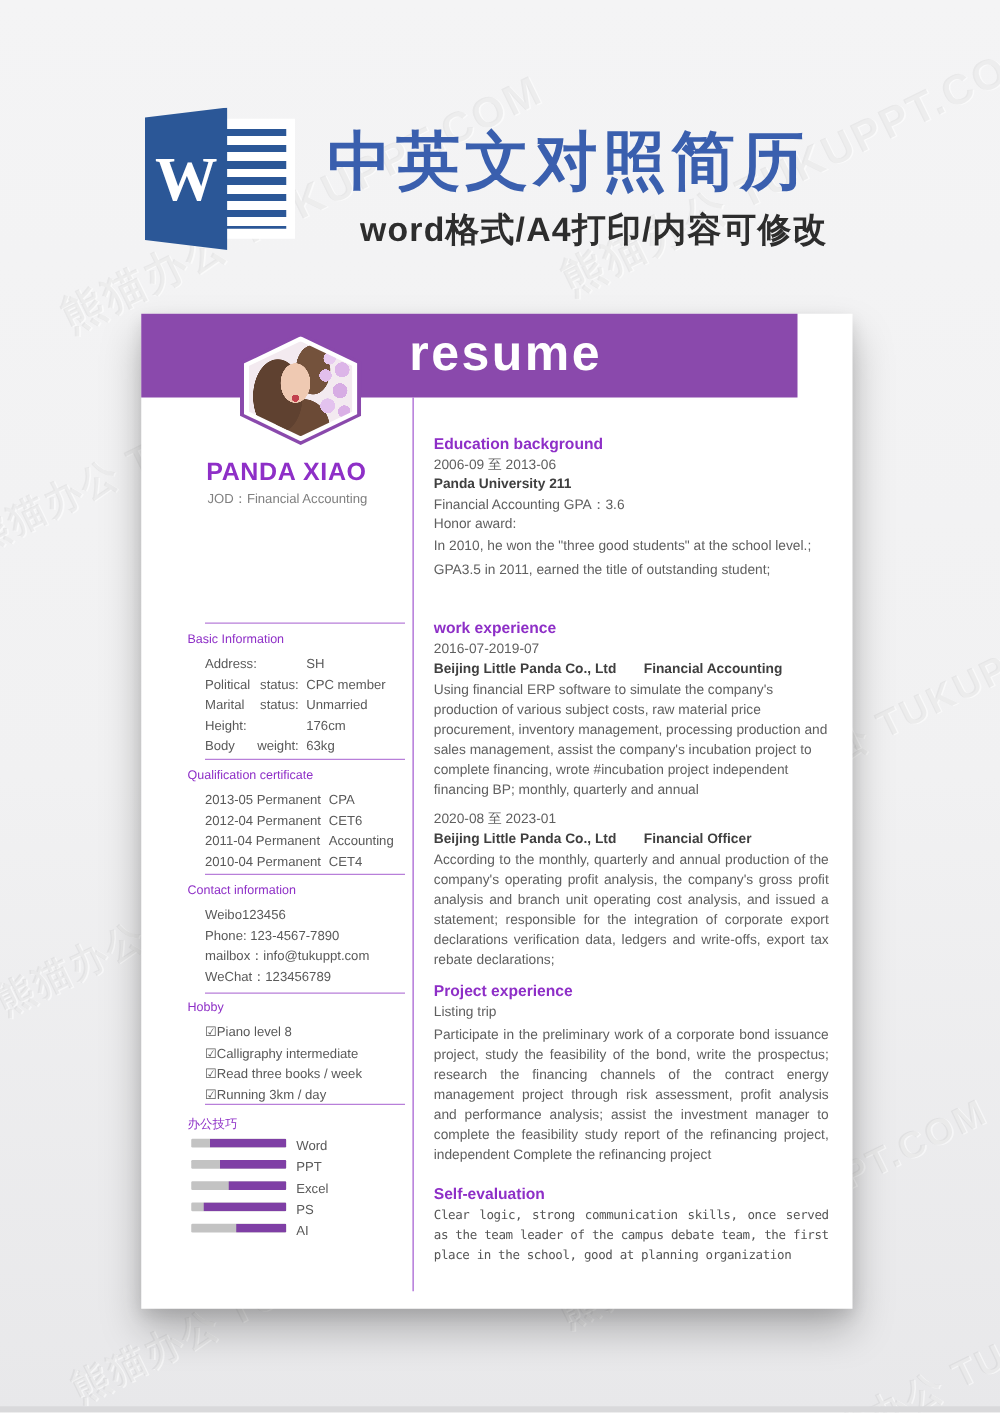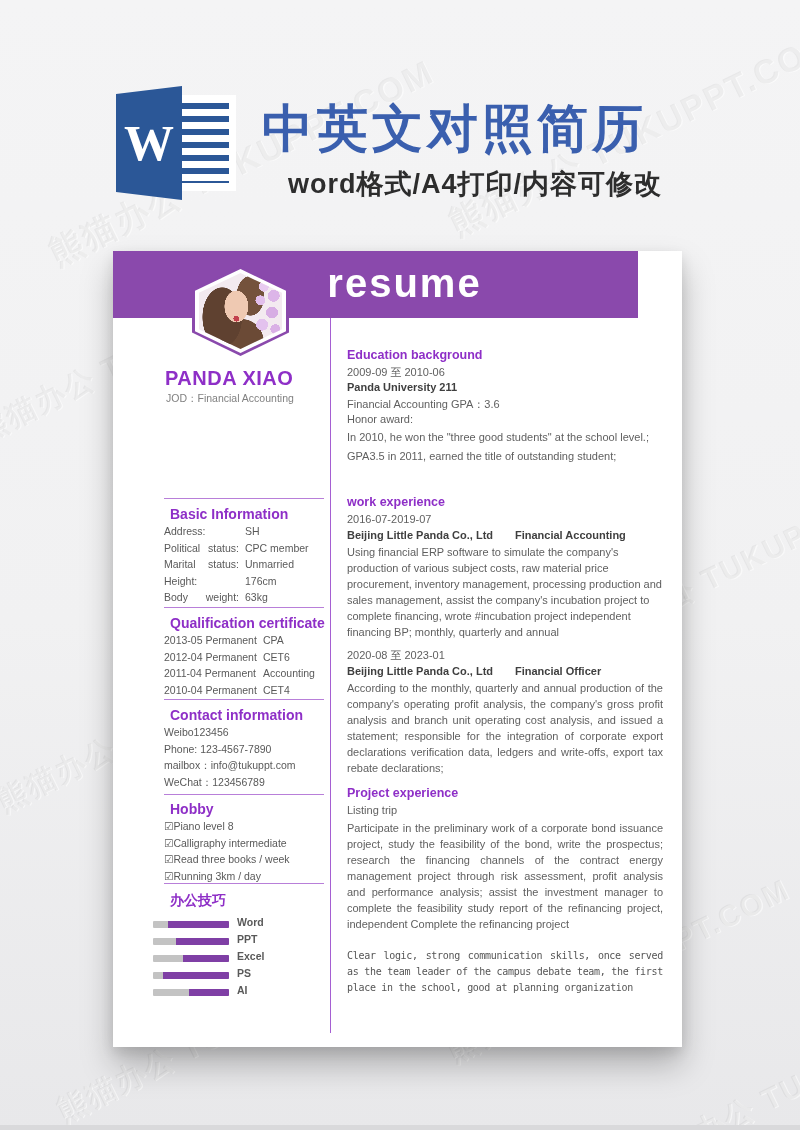--- a/index.html
+++ b/index.html
@@ -60,29 +60,29 @@
         radial-gradient(ellipse 20px 30px at 28% 58%,#5f4130 98%,transparent),
         radial-gradient(ellipse 22px 24px at 52% 92%,#6b4a36 98%,transparent),
         radial-gradient(ellipse 14px 20px at 62% 30%,#74523c 98%,transparent),
         #f3eaf0;}
 
   
   .lname{position:absolute;left:52px;top:116px;font-size:20px;font-weight:bold;color:#8e2fc7;letter-spacing:0.5px;}
   .ljob{position:absolute;left:53px;top:141px;font-size:10.5px;color:#808080;}
   .lheadline{position:absolute;left:52px;top:166px;font-size:19px;color:#4f4f4f;letter-spacing:2px;}
   .lhr{position:absolute;left:51px;width:160px;height:1px;background:#b87fd9;}
-  .lhead{position:absolute;left:57px;font-size:14px;font-weight:bold;color:#8e2fc7;}
+  .lhead{position:absolute;left:37px;font-size:10px;font-weight:normal;color:#8e2fc7;}
   .lblock{position:absolute;left:51px;width:166px;font-size:10.5px;color:#595959;}
   .irow{display:flex;height:16.5px;line-height:16.5px;}
   .irow .lab{width:81px;text-align:justify;text-align-last:justify;padding-right:6px;box-sizing:border-box;}
   .qrow{display:flex;height:16.5px;line-height:16.5px;}
   .qrow .d{width:99px;}
   .crow,.hrow{height:16.5px;line-height:16.5px;}
   .skills{position:absolute;left:40px;width:177px;}
-  .srow{display:flex;align-items:flex-end;height:17px;font-weight:bold;}
+  .srow{display:flex;align-items:flex-start;height:17px;}
   .track{width:76px;height:7px;background:#c3c3c3;border-radius:1px;position:relative;overflow:hidden;}
   .fill{position:absolute;right:0;top:0;height:7px;background:#7f3fa5;}
   .srow .sl{margin-left:8px;font-size:10.5px;color:#595959;}
 
   
   .rsec{position:absolute;left:234px;width:316px;}
   .rhead{font-size:12.5px;font-weight:bold;color:#8e2fc7;margin:0 0 3px 0;}
   .rline{font-size:11px;color:#5f5f5f;line-height:14.6px;}
   .rbold{font-weight:bold;color:#3f3f3f;}
   .rpara{font-size:11px;color:#5f5f5f;line-height:16px;margin-top:2px;}
@@ -229,21 +229,21 @@
       <div class="srow">
           <span class="track">
             <span class="fill" style="width: 52%;"></span>
           </span>
           <span class="sl">AI</span>
         </div>
     </div>
 
     <div class="rsec" style="top:97px;">
       <div class="rhead">Education background</div>
-      <div class="rline">2009-09 至 2010-06</div>
+      <div class="rline">2006-09 至 2013-06</div>
       <div class="rline rbold">Panda University 211</div>
       <div class="rline" style="margin-top:3px;">Financial Accounting GPA：3.6</div>
       <div class="rline">Honor award:</div>
       <div class="rline" style="margin-top:4px;">In 2010, he won the "three good students" at the school level.;</div>
       <div class="rline" style="margin-top:4px;">GPA3.5 in 2011, earned the title of outstanding student;</div>
     </div>
 
     <div class="rsec" style="top:244px;">
       <div class="rhead">work experience</div>
       <div class="rline">2016-07-2019-07</div>
@@ -263,18 +263,19 @@
       <div class="rpara just">According to the monthly, quarterly and annual production of the company's operating profit analysis, the company's gross profit analysis and branch unit operating cost analysis, and issued a statement; responsible for the integration of corporate export declarations verification data, ledgers and write-offs, export tax rebate declarations;</div>
     </div>
 
     <div class="rsec" style="top:535px;">
       <div class="rhead">Project experience</div>
       <div class="rline">Listing trip</div>
       <div class="rpara just">Participate in the preliminary work of a corporate bond issuance project, study the feasibility of the bond, write the prospectus; research the financing channels of the contract energy management project through risk assessment, profit analysis and performance analysis; assist the investment manager to complete the feasibility study report of the refinancing project, independent Complete the refinancing project</div>
     </div>
 
     <div class="rsec" style="top:697px;">
+      <div class="rhead">Self-evaluation</div>
       <div class="mono just">Clear logic, strong communication skills, once served as the team leader of the campus debate team, the first place in the school, good at planning organization</div>
     </div>
   </div>
 
   <div class="bottom-strip"></div>
 </div>
 
 </body></html>

